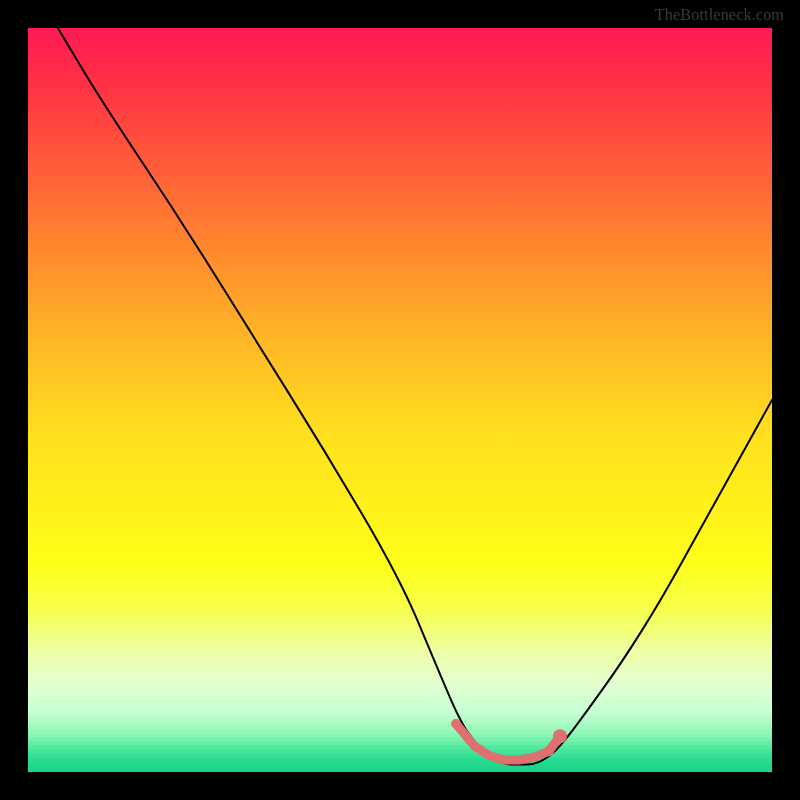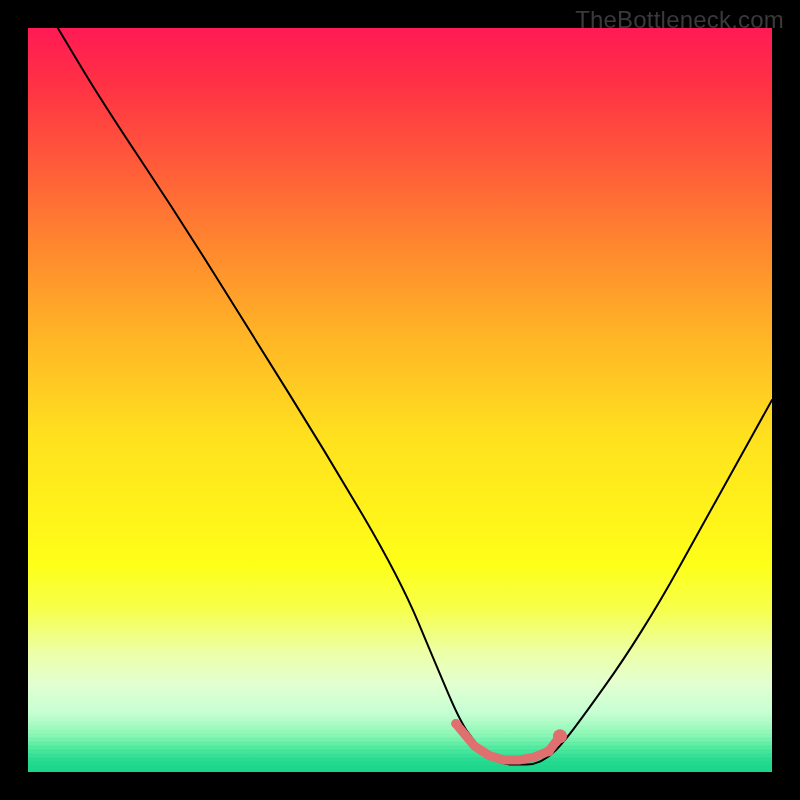--- a/index.html
+++ b/index.html
@@ -55,22 +55,22 @@
     opacity: 0.25;
   }
   .curve {
     position: absolute;
     inset: 0;
   }
   .watermark {
     position: absolute;
     top: 6px;
     right: 16px;
-    font-family: Liberation Sans, sans-serif;
-    font-size: 24px;
+    font-family: Liberation Serif, serif;
+    font-size: 16px;
     color: #3a3a3a;
     letter-spacing: 0.2px;
     user-select: none;
   }
 </style>
 </head>
 <body>
 
 <div class="canvas">
   <div class="watermark">TheBottleneck.com</div>

